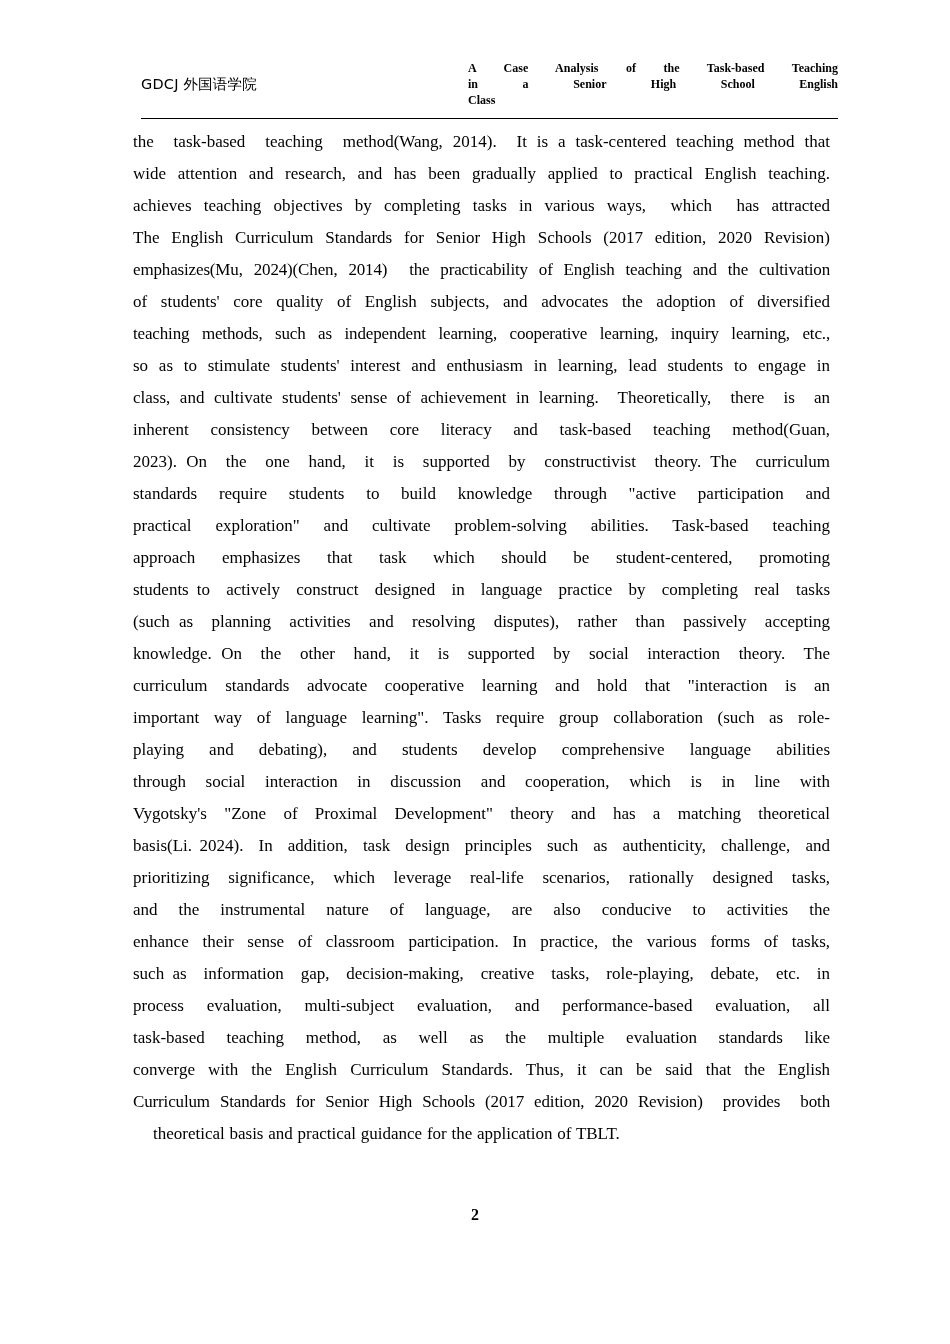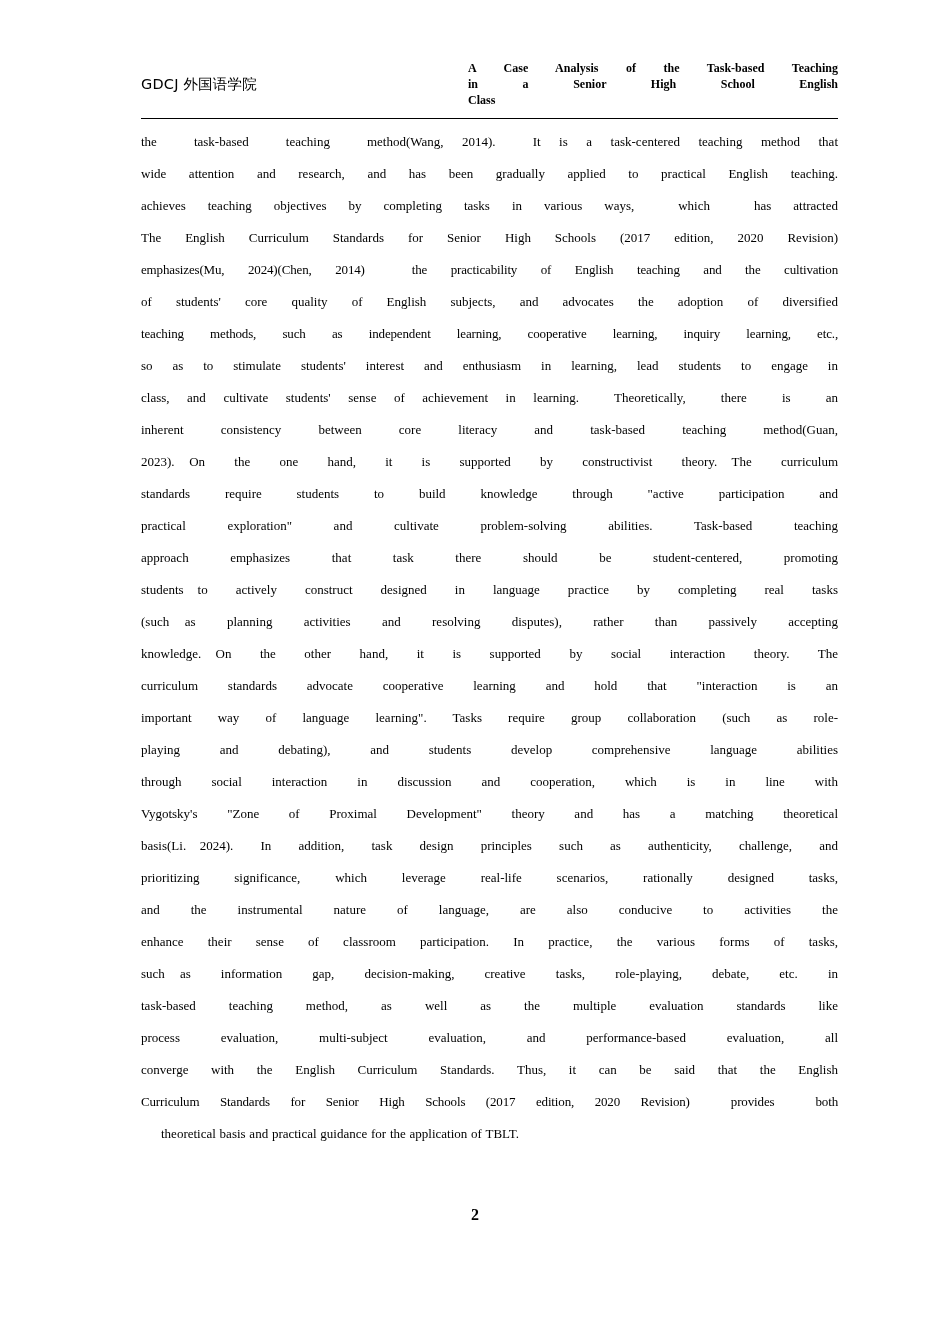--- a/index.html
+++ b/index.html
@@ -59,24 +59,24 @@
     position: absolute;
     left: 141px;
     top: 118px;
     width: 697px;
     height: 0;
     border-top: 1.6px solid #000000;
   }
   
   .body-text {
     position: absolute;
-    left: 141px;
+    left: 133px;
     top: 126px;
     width: 697px;
-    font-size: 13px;
+    font-size: 17px;
     line-height: 32px;
     text-align: justify;
     text-align-last: left;
     hyphens: none;
     word-spacing: 0.5px;
   }
   .body-text p {
     margin: 0;
   }
   
@@ -131,36 +131,36 @@
       <span class="ln">The English Curriculum Standards for Senior High Schools (2017 edition, 2020 Revision)</span>
       <span class="ln tight">emphasizes(Mu, 2024)(Chen, 2014)  the practicability of English teaching and the cultivation</span>
       <span class="ln">of students' core quality of English subjects, and advocates the adoption of diversified</span>
       <span class="ln tight">teaching methods, such as independent learning, cooperative learning, inquiry learning, etc.,</span>
       <span class="ln">so as to stimulate students' interest and enthusiasm in learning, lead students to engage in</span>
       <span class="ln">class, and cultivate students' sense of achievement in learning.  Theoretically,  there  is  an</span>
       <span class="ln">inherent  consistency  between  core  literacy  and  task-based  teaching  method(Guan,</span>
       <span class="ln">2023). On  the  one  hand,  it  is  supported  by  constructivist  theory. The  curriculum</span>
       <span class="ln">standards  require  students  to  build  knowledge  through  "active  participation  and</span>
       <span class="ln">practical  exploration"  and  cultivate  problem-solving  abilities.  Task-based  teaching</span>
-      <span class="ln">approach  emphasizes  that  task  there  should  be  student-centered,  promoting</span>
+      <span class="ln">approach  emphasizes  that  task  which  should  be  student-centered,  promoting</span>
       <span class="ln">students to  actively  construct  designed  in  language  practice  by  completing  real  tasks</span>
       <span class="ln">(such as  planning  activities  and  resolving  disputes),  rather  than  passively  accepting</span>
       <span class="ln">knowledge. On  the  other  hand,  it  is  supported  by  social  interaction  theory.  The</span>
       <span class="ln">curriculum  standards  advocate  cooperative  learning  and  hold  that  "interaction  is  an</span>
       <span class="ln">important  way  of  language  learning".  Tasks  require  group  collaboration  (such  as  role-</span>
       <span class="ln">playing  and  debating),  and  students  develop  comprehensive  language  abilities</span>
       <span class="ln">through  social  interaction  in  discussion  and  cooperation,  which  is  in  line  with</span>
       <span class="ln">Vygotsky's  "Zone  of  Proximal  Development"  theory  and  has  a  matching  theoretical</span>
       <span class="ln">basis(Li. 2024).  In  addition,  task  design  principles  such  as  authenticity,  challenge,  and</span>
       <span class="ln">prioritizing  significance,  which  leverage  real-life  scenarios,  rationally  designed  tasks,</span>
       <span class="ln">and  the  instrumental  nature  of  language,  are  also  conducive  to  activities  the</span>
       <span class="ln">enhance  their  sense  of  classroom  participation.  In  practice,  the  various  forms  of  tasks,</span>
       <span class="ln">such as  information  gap,  decision-making,  creative  tasks,  role-playing,  debate,  etc.  in</span>
+      <span class="ln">process  evaluation,  multi-subject  evaluation,  and  performance-based  evaluation,  all</span>
       <span class="ln">task-based  teaching  method,  as  well  as  the  multiple  evaluation  standards  like</span>
-      <span class="ln">process  evaluation,  multi-subject  evaluation,  and  performance-based  evaluation,  all</span>
       <span class="ln">converge  with  the  English  Curriculum  Standards.  Thus,  it  can  be  said  that  the  English</span>
       <span class="ln tight">Curriculum Standards for Senior High Schools (2017 edition, 2020 Revision)  provides  both</span>
       <span class="ln last">theoretical basis and practical guidance for the application of TBLT.</span>
     </p>
   </div>
 
   <div class="footer">
     <span class="page-number">2</span>
   </div>
 

